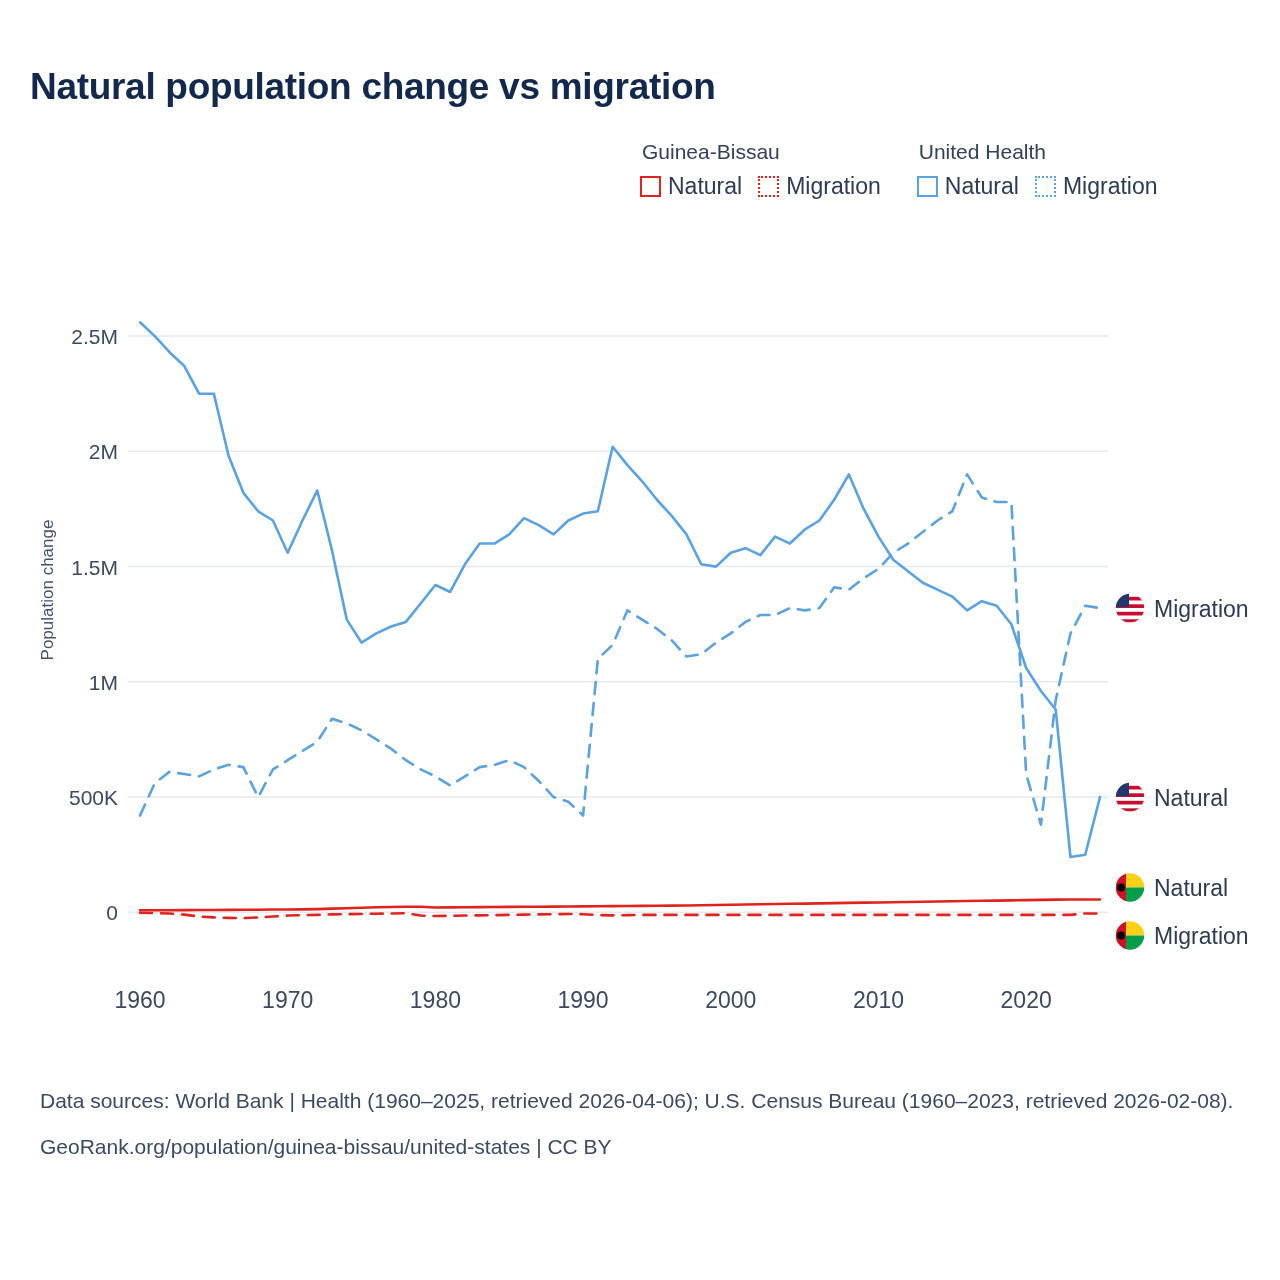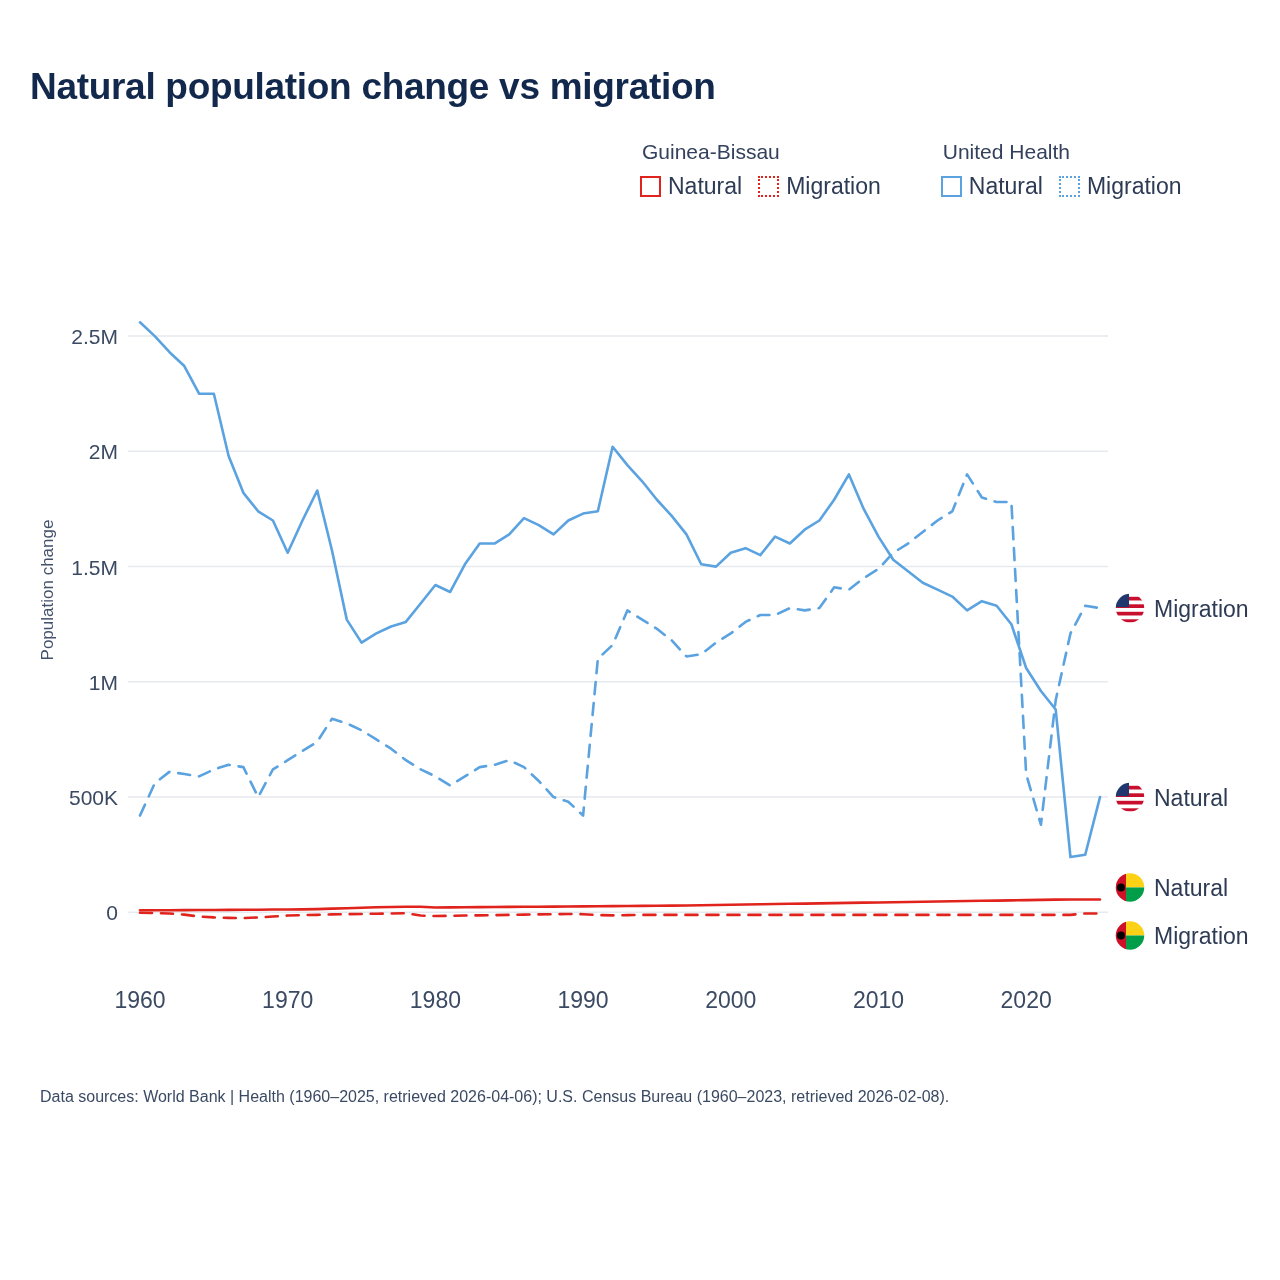--- a/index.html
+++ b/index.html
@@ -28,21 +28,21 @@
     font-weight: bold;
     color: #12284c;
     letter-spacing: -0.3px;
   }
   
   .legend {
     position: absolute;
     left: 640px;
     top: 140px;
     display: flex;
-    gap: 60px;
+    gap: 36px;
     align-items: flex-end;
   }
   .legend-group {
     display: flex;
     flex-direction: column;
     align-items: flex-start;
   }
   .legend-country {
     font-size: 21px;
     color: #33415c;
@@ -109,21 +109,21 @@
     font-size: 23px;
     fill: #2d3b55;
   }
 
   
   .footer {
     position: absolute;
     left: 40px;
     top: 1085px;
     width: 1210px;
-    font-size: 16px;
+    font-size: 21px;
     color: #3b4a63;
     line-height: 1.52;
   }
   .footer .src { margin-bottom: 14px; }
 </style>
 </head>
 <body>
 
 <div class="page">
 
@@ -247,15 +247,16 @@
             <circle cx="1121" cy="685.4929078014185" r="4" fill="#000000"></circle>
           </g>
           <circle cx="1130" cy="685.4929078014185" r="15" fill="none" stroke="#ffffff" stroke-width="1.5"></circle>
           <text x="1154" y="694.4929078014185" class="series-label">Migration</text>
         </g>
       </svg>
   </div>
 
   <div class="footer">
     <div class="src">Data sources: World Bank | Health (1960–2025, retrieved 2026-04-06); U.S. Census Bureau (1960–2023, retrieved 2026-02-08).</div>
+    <div>GeoRank.org/population/guinea-bissau/united-states | CC BY</div>
   </div>
 
 </div>
 
 </body></html>

